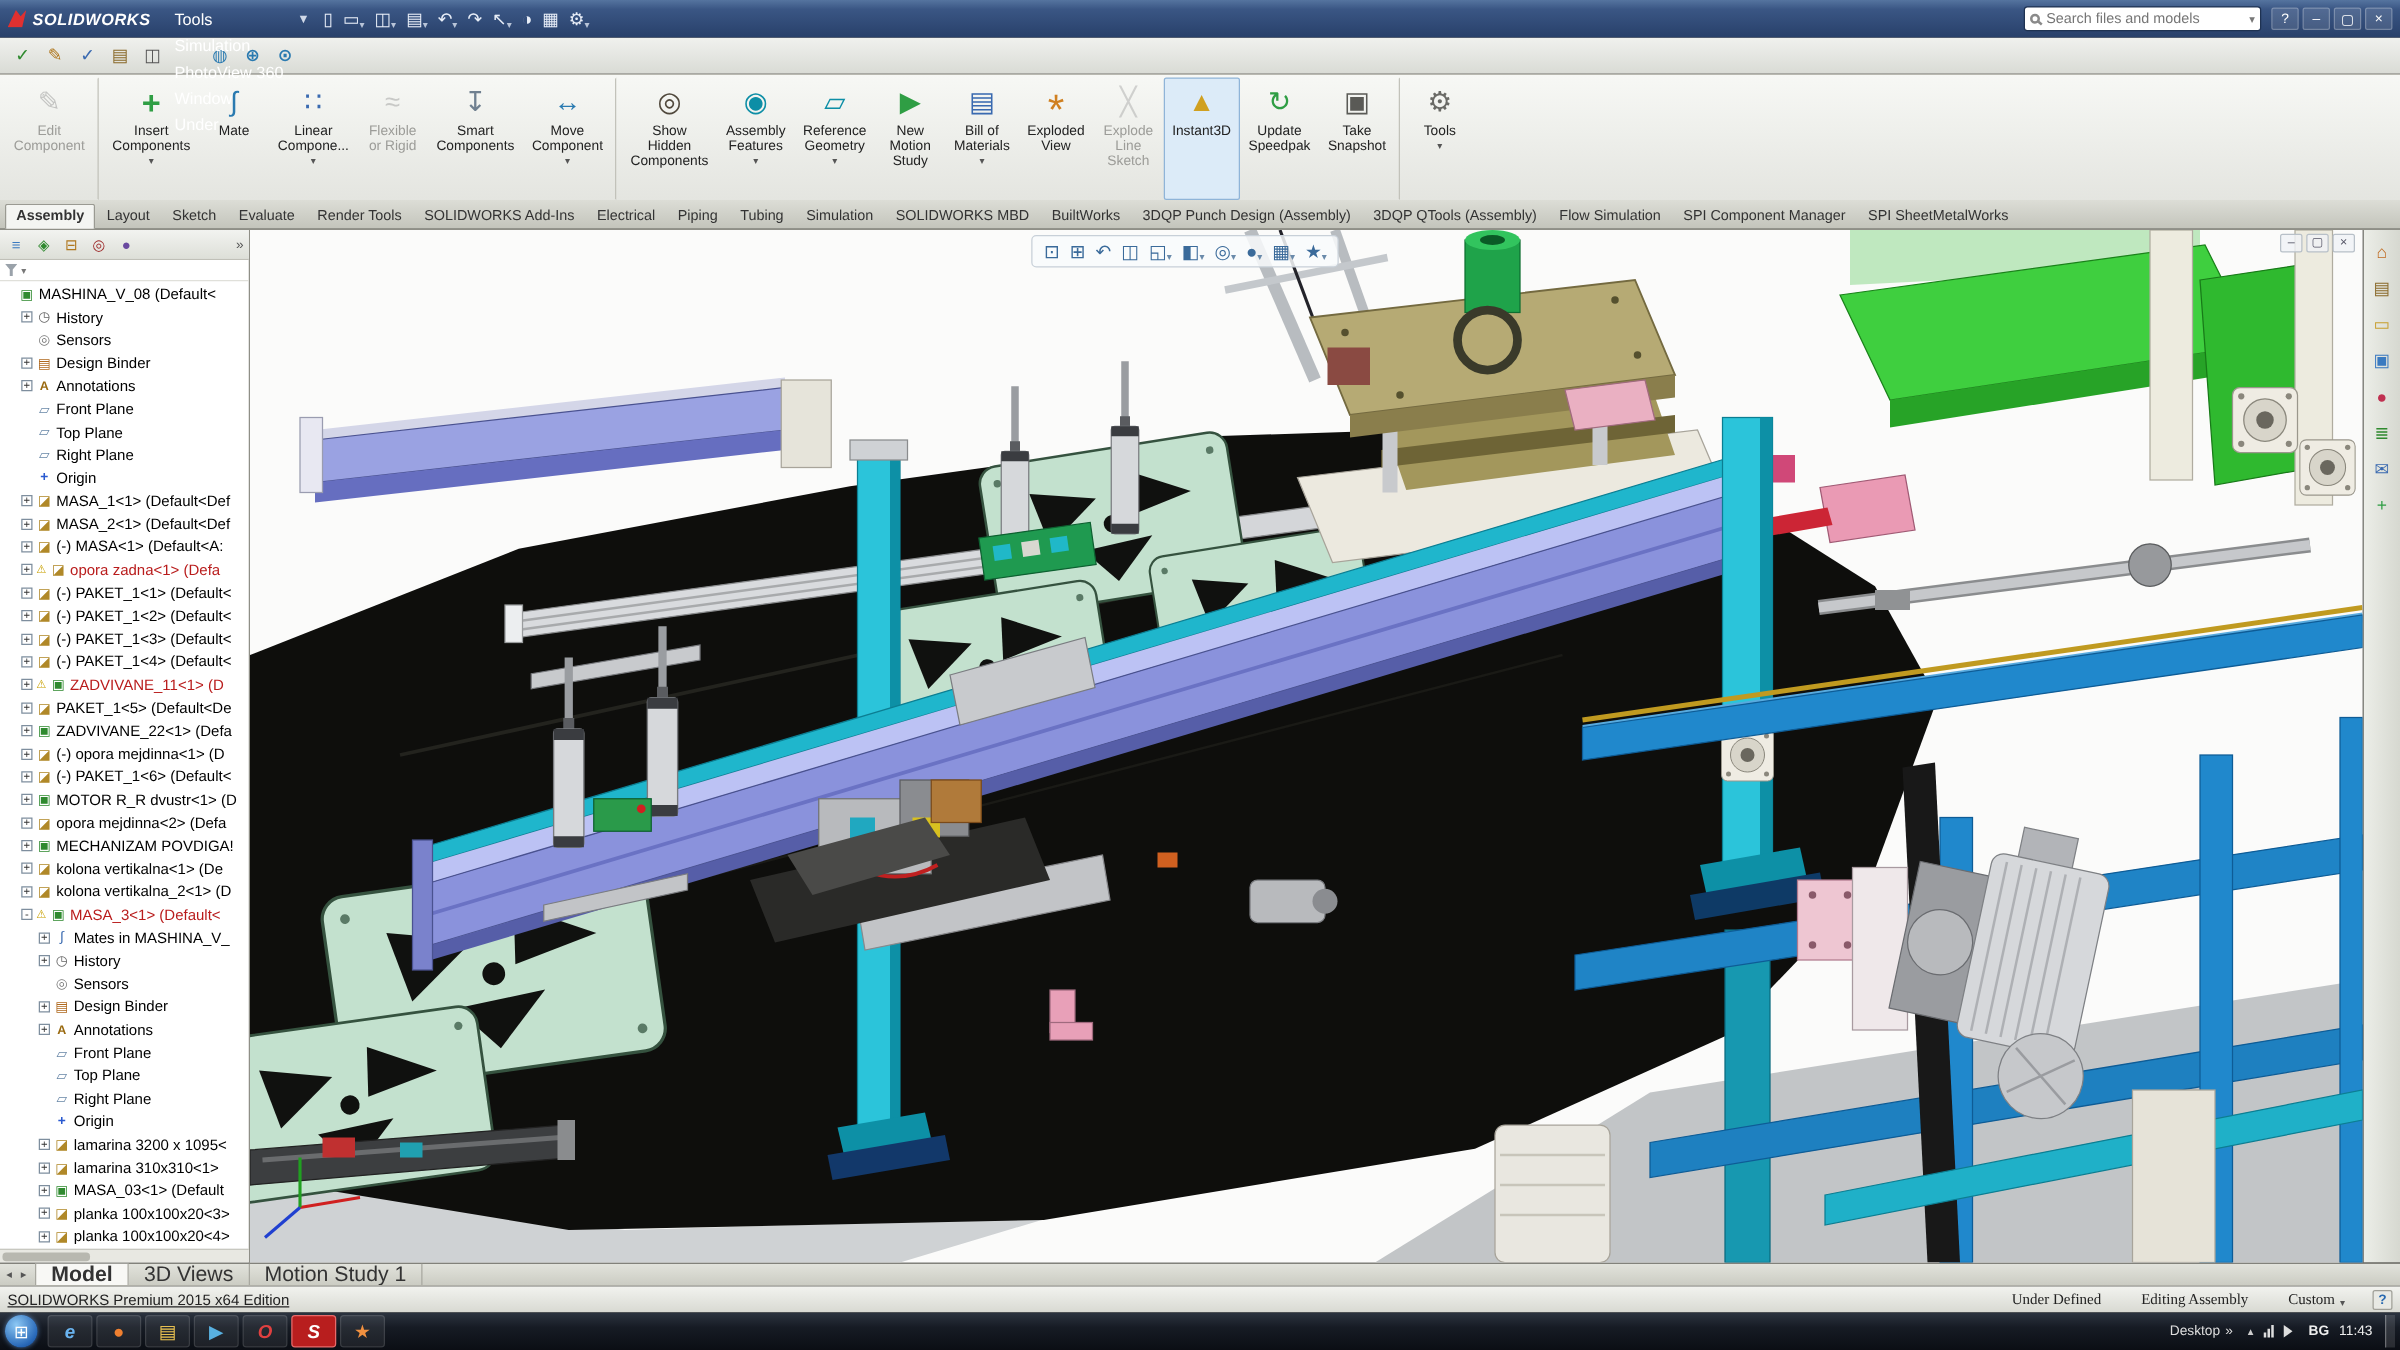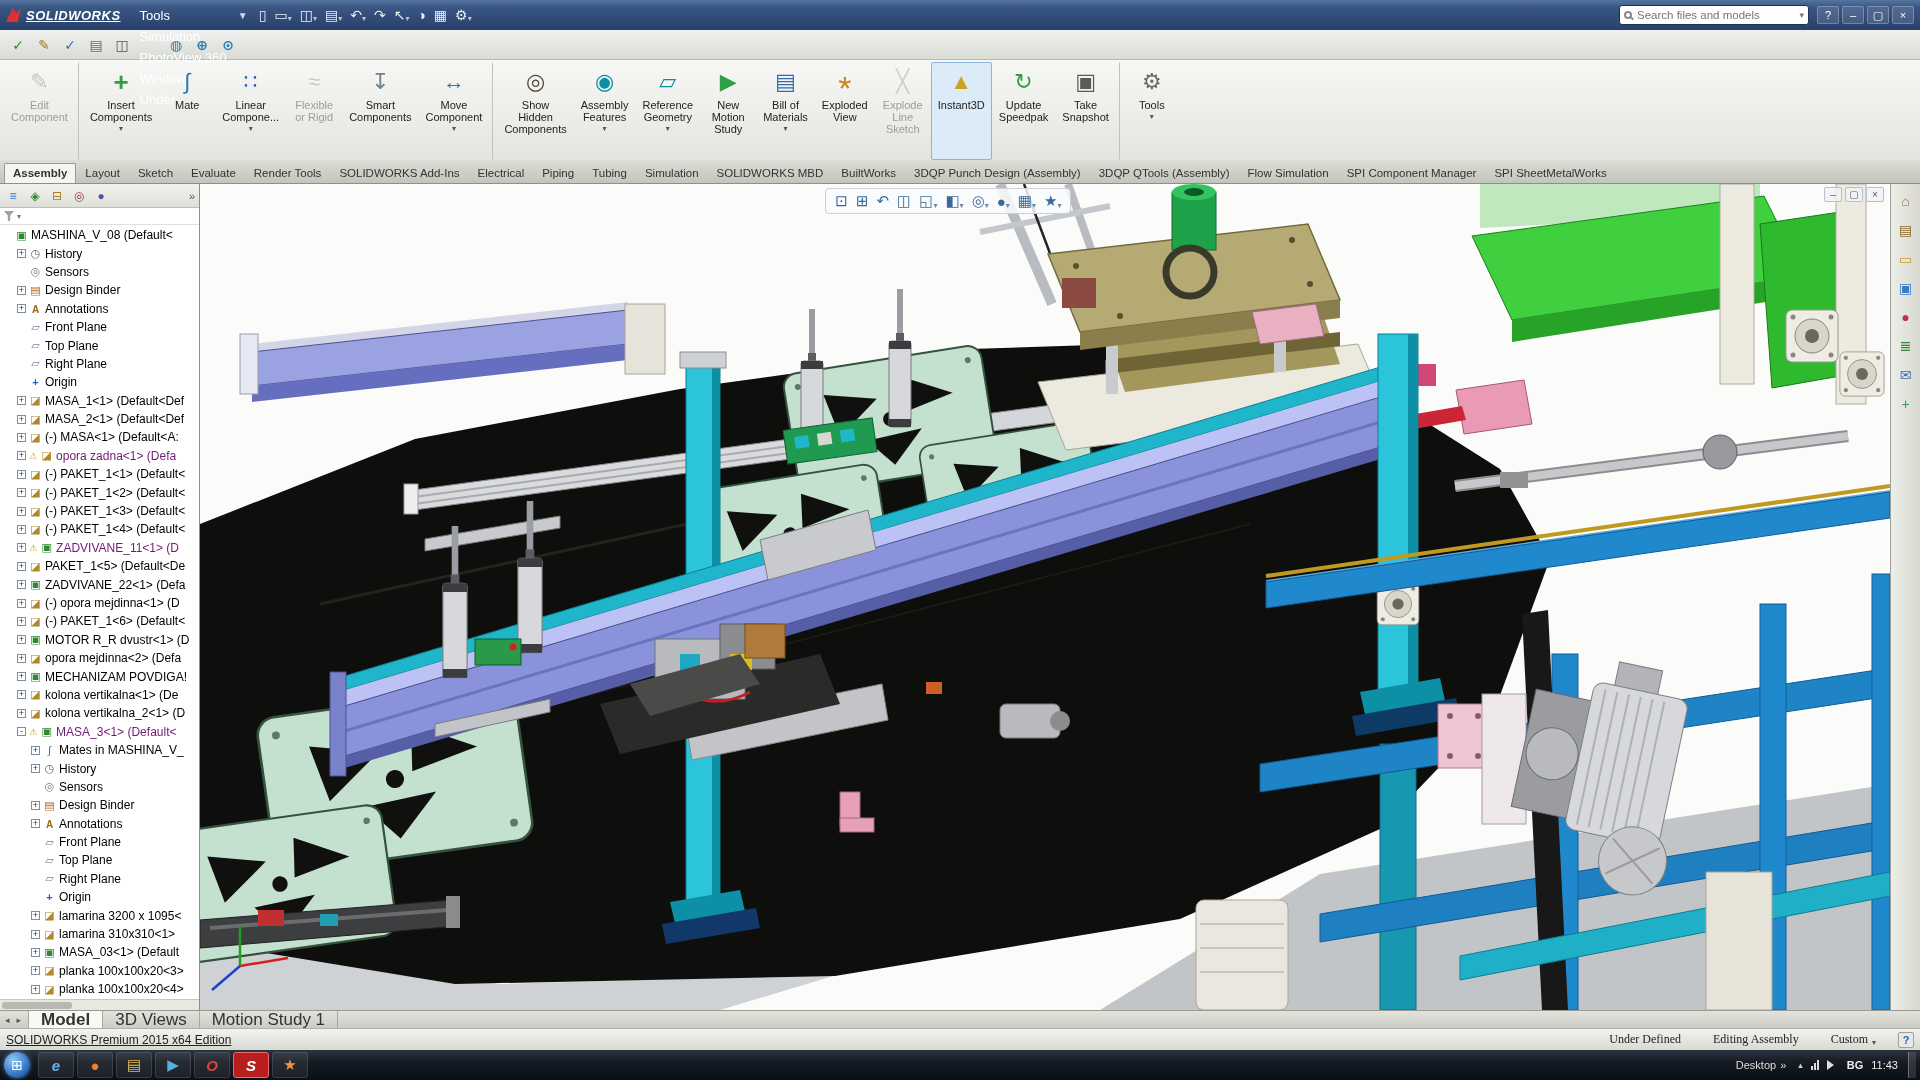--- a/index.html
+++ b/index.html
@@ -5,21 +5,21 @@
   * { box-sizing: border-box; margin: 0; padding: 0; }
   html,body { width:1920px; height:1080px; overflow:hidden; background:#000;
     font-family:"Liberation Sans","DejaVu Sans",sans-serif; }
   .app { width:1920px; height:1080px; display:flex; flex-direction:column; }
 
   
   .titlebar { height:30px; background:linear-gradient(180deg,#55749f 0%,#3a5684 25%,#28406a 100%);
     display:flex; align-items:center; padding:0 6px; position:relative; color:#fff; flex:0 0 auto; }
   .logo { display:flex; align-items:center; gap:5px; margin-right:10px; }
   .logo-mark { width:15px; height:14px; background:#e03030; clip-path:polygon(0 100%,45% 0,70% 35%,100% 0,78% 100%); }
-  .logo-text { font-weight:bold; font-style:italic; font-size:13px; letter-spacing:.5px;text-decoration:underline; }
+  .logo-text { font-weight:bold; font-style:italic; font-size:13px; letter-spacing:.5px; }
   .menubar { display:flex;flex-direction:column; }
   .menu-item { padding:3px 9px; font-size:13px; cursor:default; border-radius:2px; }
   .pin { font-size:10px; color:#cfd8e8; margin:0 8px 0 2px; }
   .qa { display:flex; align-items:center; gap:2px; }
   .qa-btn { display:flex; align-items:flex-end; padding:2px 3px; border-radius:2px; }
   .qa-g { font-size:14px; color:#e8eef8; }
   .qa-ar { font-size:8px; color:#b8c4d8; }
   .qa-ar:empty { display:none; }
   .doc-title { position:absolute; left:0; right:0; text-align:center; font-size:13px; color:#e8edf5; pointer-events:none; }
   .search { margin-left:auto; display:flex; align-items:center; background:#fff; border:1px solid #1e3252;
@@ -100,21 +100,21 @@
   .tic-plane::before{content:"▱";color:#6a88a8}
   .tic-origin::before{content:"+";color:#2a5ad0;font-weight:bold}
   .tic-history::before{content:"◷";color:#666}
   .tic-sensors::before{content:"◎";color:#777}
   .tic-binder::before{content:"▤";color:#b06a20}
   .tic-annotations::before{content:"A";color:#9a6a10;font-weight:bold;font-size:10px}
   .tic-mates::before{content:"∫";color:#3a6ab0}
   .warn-badge { display:none; }
   .warn-badge::before { content:"⚠"; }
   .trow.warn .warn-badge { display:inline-block; color:#c8a000; font-size:9px; }
-  .trow.warn .tlabel { color:#701a75; }
+  .trow.warn .tlabel { color:#b91c1c; }
   .hscroll { height:11px; background:#e8e8e2; border-top:1px solid #c8c8c0; position:relative; }
   .hthumb { position:absolute; left:2px; top:2px; width:70px; height:7px; background:#b8b8b0; border-radius:3px; }
 
   
   .viewport { flex:1; position:relative; min-width:0; background:#fbfbfa; }
   .viewport svg { position:absolute; inset:0; width:100%; height:100%; }
   .headsup { position:absolute; top:4px; left:37%; display:flex; align-items:center; gap:2px;
     background:rgba(248,250,252,.85); border:1px solid #c8d0d8; border-radius:4px; padding:2px 6px; }
   .hu-btn { display:flex; align-items:flex-end; padding:1px 3px; border-radius:2px; }
   .hu-g { font-size:15px; color:#3a6a9a; }

